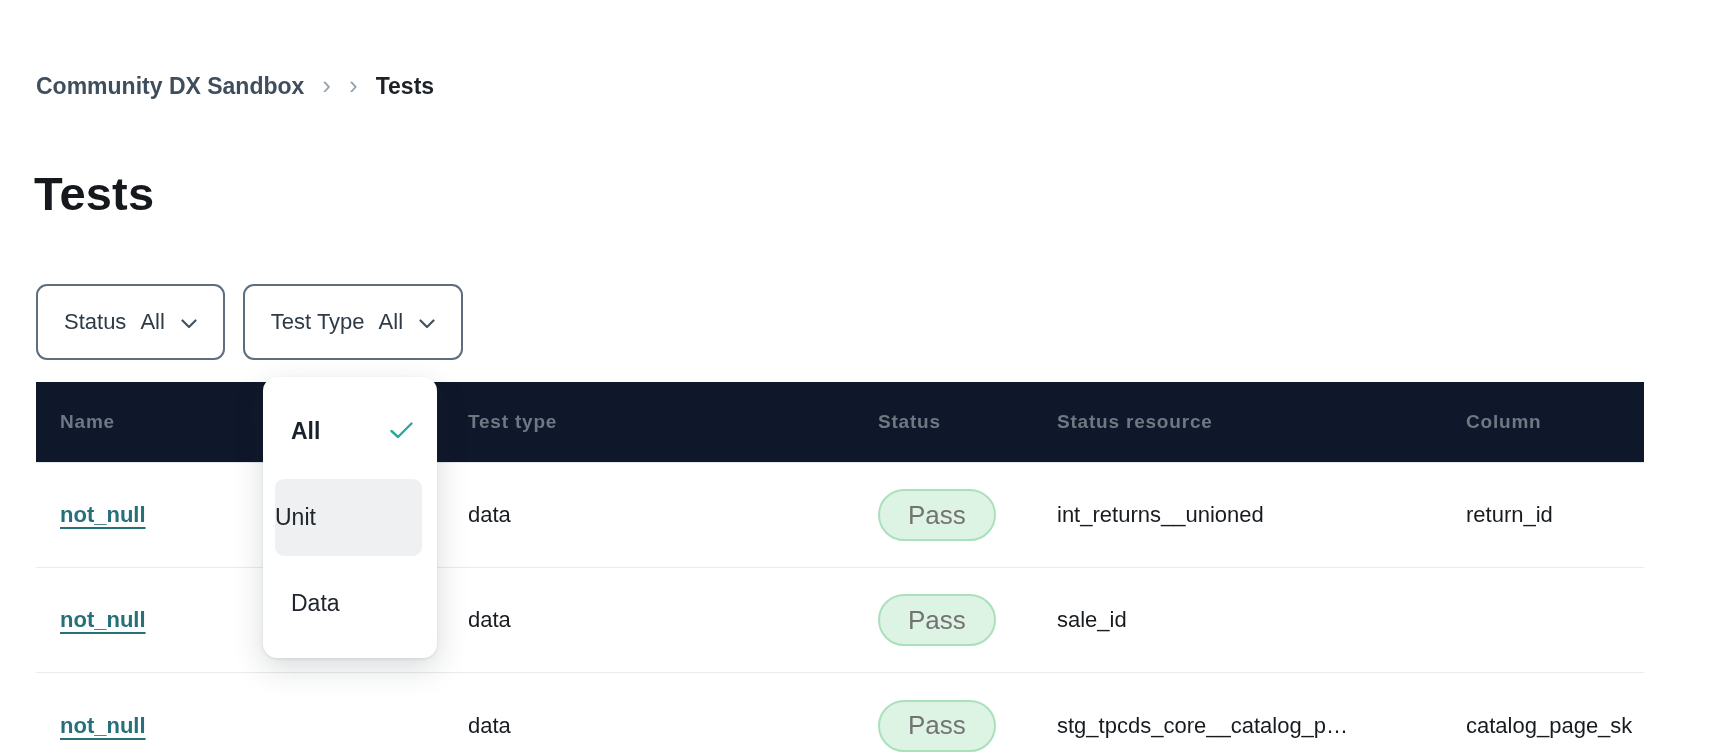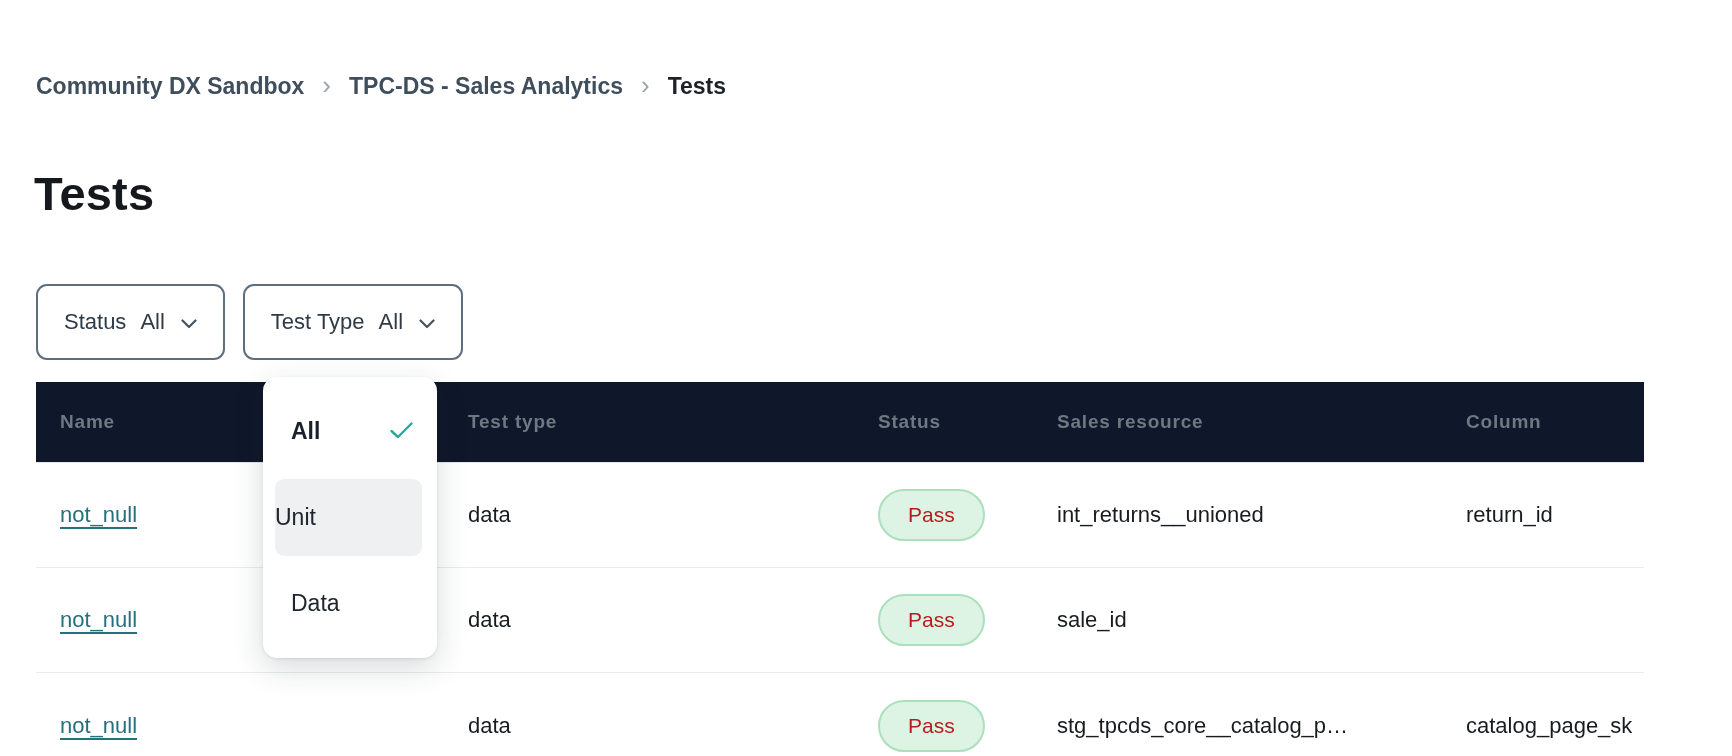--- a/index.html
+++ b/index.html
@@ -22,40 +22,39 @@
   .filter-btn .fvalue{font-weight:400;}
   .chev{display:inline-block;margin-left:2px;}
 
   
   .tests-table{position:absolute;left:36px;top:363px;width:1696px;}
   .tgrid{display:grid;grid-template-columns:408px 410px 179px 409px 266px;padding-left:24px;align-items:center;}
   .thead{height:80px;background:#0f172a;border-bottom:1px solid #e4e7ea;}
   .th{font-size:19px;font-weight:700;color:#6e7883;letter-spacing:.8px;}
   .trow{height:104px;border-bottom:1px solid #e9ebed;font-size:22px;}
   .trow:last-child{border-bottom:none;height:105px;}
-  .test-link{color:#26707b;font-weight:400;text-decoration:underline;text-decoration-thickness:2px;text-underline-offset:5px;cursor:pointer;display:inline-block;}
+  .test-link{color:#26707b;font-weight:700;text-decoration:underline;text-decoration-thickness:2px;text-underline-offset:5px;cursor:pointer;display:inline-block;}
   .cell{color:#181c20;}
-  .badge{display:inline-flex;align-items:center;justify-content:center;height:52px;padding:0 28px;border-radius:27px;background:#ddf3e3;border:2px solid #abe0bd;color:#b91c1c;font-size:21px;font-weight:500;box-sizing:border-box;}
+  .badge{display:inline-flex;align-items:center;justify-content:center;height:52px;padding:0 28px;border-radius:27px;background:#ddf3e3;border:2px solid #abe0bd;color:#737373;font-size:26px;font-weight:500;box-sizing:border-box;}
 
   
   .menu{position:absolute;left:263px;top:358px;width:174px;height:281px;background:#fff;border-radius:14px;box-shadow:0 1px 3px rgba(30,40,50,.10), 0 10px 30px rgba(30,40,50,.17);box-sizing:border-box;padding-top:24px;z-index:5;}
   .menu-item{cursor:pointer;}
   .mi-all{height:60px;margin:0 24px 0 28px;display:flex;align-items:center;justify-content:space-between;font-size:23px;font-weight:700;color:#1b212c;}
   .mi-unit{height:77px;margin:18px 15px 0 12px;display:flex;align-items:center;background:#eef0f2;border-radius:9px;font-size:23px;font-weight:400;color:#20262e;box-sizing:border-box;}
   .mi-data{height:94px;margin:0 15px 0 12px;display:flex;align-items:center;padding-left:16px;font-size:23px;font-weight:400;color:#20262e;box-sizing:border-box;}
 </style>
 </head>
 <body>
 
 <div class="screen">
 
   <div class="breadcrumb">
     <span class="crumb">Community DX Sandbox</span>
     <span class="crumb-sep">›</span>
-    <span class="crumb">TPC-DS - Sales Analytics</span>
     <span class="crumb-sep">›</span>
     <span class="crumb current">Tests</span>
   </div>
 
   <h1 class="page-title">Tests</h1>
 
   <div class="filters">
     <div class="filter-btn">
       <span class="fname">Status</span>
       <span class="fvalue">All</span>
@@ -74,21 +73,21 @@
           </svg>
       </span>
     </div>
   </div>
 
   <div class="tests-table">
     <div class="tgrid thead">
       <div class="th">Name</div>
       <div class="th">Test type</div>
       <div class="th">Status</div>
-      <div class="th">Sales resource</div>
+      <div class="th">Status resource</div>
       <div class="th">Column</div>
     </div>
 
     <div class="tgrid trow">
       <div><span class="test-link">not_null</span></div>
       <div class="cell">data</div>
       <div><span class="badge">Pass</span></div>
       <div class="cell">int_returns__unioned</div>
       <div class="cell">return_id</div>
     </div>

